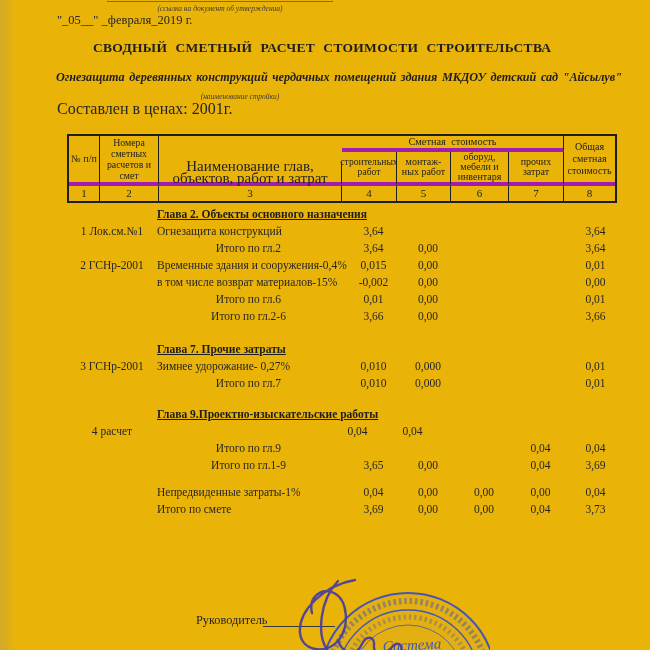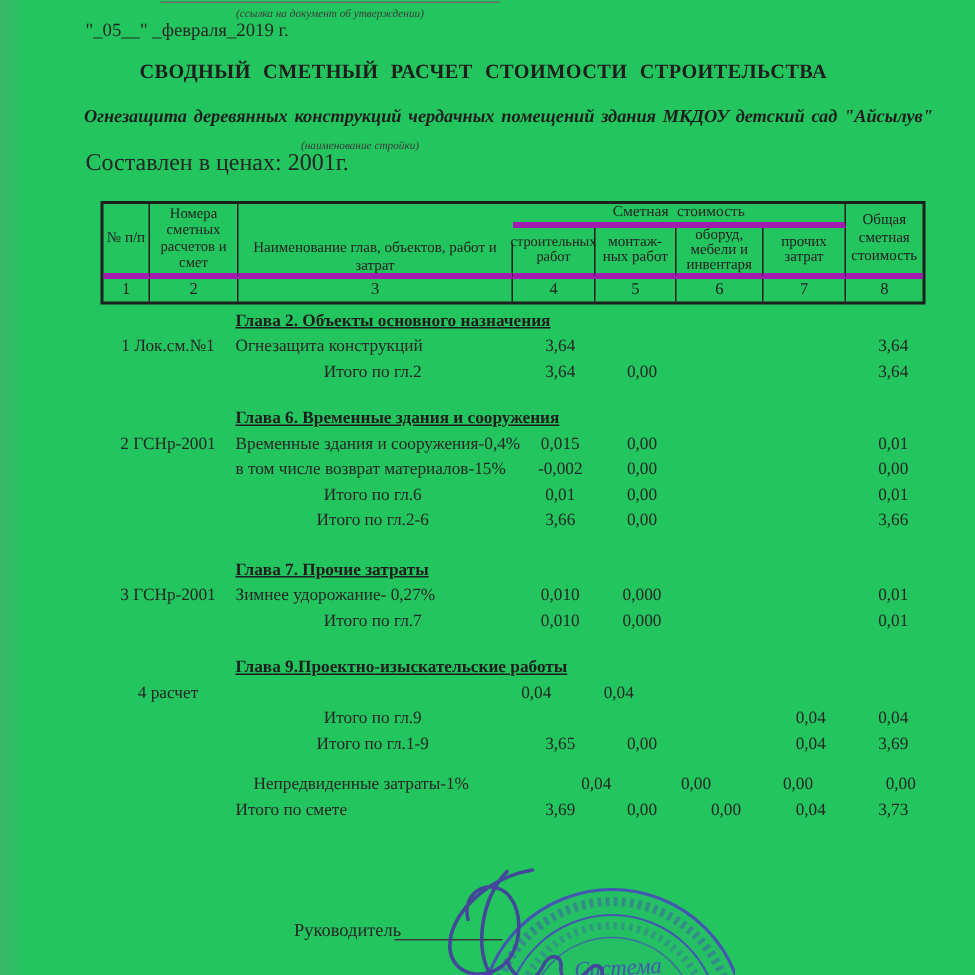--- a/index.html
+++ b/index.html
@@ -1,18 +1,18 @@
 <!DOCTYPE html>
 <html><head>
 <meta charset="utf-8">
 <style>
   html,body{margin:0;padding:0;background:#e9e9e9;}
   .page{
     position:relative;width:650px;height:650px;margin:0 auto;
-    background:#22c55e;overflow:hidden;
+    background:#eab308;overflow:hidden;
     font-family:"Liberation Serif","DejaVu Serif",serif;
     color:#262626;
   }
   .left-shadow{position:absolute;left:0;top:0;width:16px;height:650px;
     background:linear-gradient(to right,rgba(140,140,140,.25),rgba(140,140,140,0));}
   .top-rule{position:absolute;left:107px;top:1px;width:226px;height:1px;background:#6a6a6a;}
   .approval-caption{position:absolute;left:102px;top:4px;width:236px;text-align:center;
     font-size:7.5px;font-style:italic;color:#3b3b3b;}
   .date-line{position:absolute;left:57px;top:13px;font-size:12.5px;}
   .doc-title{position:absolute;left:93px;top:40px;font-size:13.5px;font-weight:bold;
@@ -26,21 +26,21 @@
   
   .thead{position:absolute;left:67px;top:134px;width:550px;box-sizing:border-box;
     display:grid;grid-template-columns:31px 59px 183px 55px 54px 58px 55px 51px;
     grid-template-rows:16px 34px 15px;border:2px solid #1f1f1f;
     font-size:10px;line-height:10.5px;text-align:center;color:#222;}
   .hc,.nc{border-right:1px solid #1f1f1f;display:flex;align-items:center;
     justify-content:center;box-sizing:border-box;padding:0 1px;}
   .hc{border-bottom:4px solid #a21caf;}
   .col1{grid-area:1/1/3/2;}
   .col2{grid-area:1/2/3/3;font-size:9.8px;line-height:11px;}
-  .col3{grid-area:1/3/3/4;font-size:10px;line-height:12px;margin-top:26px;}
+  .col3{grid-area:1/3/3/4;font-size:15px;line-height:12px;margin-top:26px;}
   .group{grid-area:1/4/2/8;font-size:10.3px;word-spacing:3px;}
   .s4{grid-area:2/4/3/5;font-size:9.6px;}
   .s5{grid-area:2/5/3/6;}
   .s6{grid-area:2/6/3/7;line-height:10.2px;}
   .s7{grid-area:2/7/3/8;}
   .col8{grid-area:1/8/3/9;border-right:none;line-height:12px;}
   .nc{grid-row:3;font-size:11px;border-bottom:none;}
   .n8{border-right:none;}
 
   
@@ -112,29 +112,20 @@
       </div>
       <div class="trow total">
         <div class="c-nc"></div>
         <div class="c-name">Итого по гл.2</div>
         <div class="c-v v4">3,64</div>
         <div class="c-v v5">0,00</div>
         <div class="c-v v6"></div>
         <div class="c-v v7"></div>
         <div class="c-v v8">3,64</div>
       </div>
-      <div class="trow section" style="margin-top: 14px;">
-        <div class="c-nc"></div>
-        <div class="c-name">Глава 6. Временные здания и сооружения</div>
-        <div class="c-v v4"></div>
-        <div class="c-v v5"></div>
-        <div class="c-v v6"></div>
-        <div class="c-v v7"></div>
-        <div class="c-v v8"></div>
-      </div>
       <div class="trow item">
         <div class="c-nc">2 ГСНр-2001</div>
         <div class="c-name">Временные здания и сооружения-0,4%</div>
         <div class="c-v v4">0,015</div>
         <div class="c-v v5">0,00</div>
         <div class="c-v v6"></div>
         <div class="c-v v7"></div>
         <div class="c-v v8">0,01</div>
       </div>
       <div class="trow item">
@@ -219,21 +210,21 @@
       </div>
       <div class="trow total">
         <div class="c-nc"></div>
         <div class="c-name">Итого по гл.1-9</div>
         <div class="c-v v4">3,65</div>
         <div class="c-v v5">0,00</div>
         <div class="c-v v6"></div>
         <div class="c-v v7">0,04</div>
         <div class="c-v v8">3,69</div>
       </div>
-      <div class="trow item" style="margin-top: 10px; gap: 12px;">
+      <div class="trow item" style="margin-top: 10px;">
         <div class="c-nc"></div>
         <div class="c-name">Непредвиденные затраты-1%</div>
         <div class="c-v v4">0,04</div>
         <div class="c-v v5">0,00</div>
         <div class="c-v v6">0,00</div>
         <div class="c-v v7">0,00</div>
         <div class="c-v v8">0,04</div>
       </div>
       <div class="trow item" style="">
         <div class="c-nc"></div>

